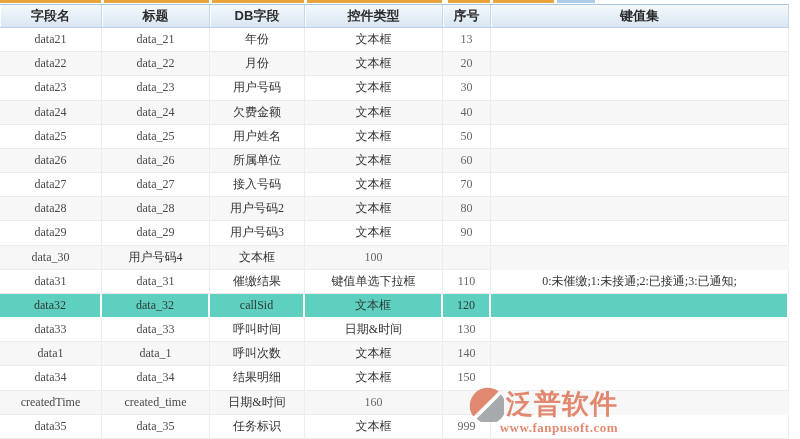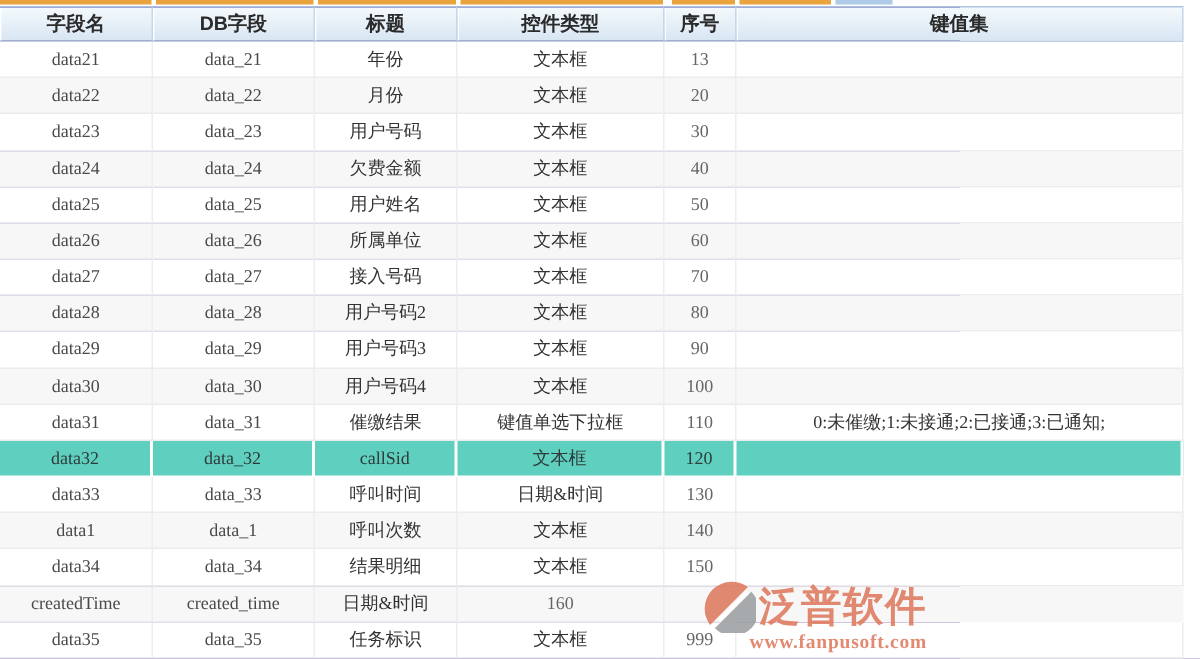--- a/index.html
+++ b/index.html
@@ -1,21 +1,21 @@
 <!DOCTYPE html>
 <html style="--c-hl: #5FCFBF; --c-orange: #E9A43D; --c-blue: #AECBE8; --c-wm: #DF7A5E;"><head>
 <meta charset="utf-8">
 <style>
   :root{
     --c-hl:#5FCFBF; --c-orange:#E9A43D; --c-blue:#AECBE8; --c-wm:#DF7A5E;
   }
   *{margin:0;padding:0;box-sizing:border-box;}
   html,body{width:800px;height:439px;overflow:hidden;background:#fff;
     font-family:"Liberation Sans","DejaVu Sans",sans-serif;}
-  .screen{position:relative;width:640px;height:439px;background:#4c1d95;}
+  .screen{position:relative;width:640px;height:439px;background:#7f1d1d;}
 
   
   .top-strip{position:absolute;left:0;top:0;width:800px;height:4px;background:#fff;}
   .top-strip i{position:absolute;top:0;height:3px;display:block;}
   .top-strip i.o{background:var(--c-orange);}
   .top-strip i.b{background:var(--c-blue);}
 
   
   .grid{position:absolute;left:0;top:4px;width:789px;height:435px;}
   .thead,.tr{display:grid;grid-template-columns:102px 108px 95px 138px 48px 1fr;}
@@ -57,22 +57,22 @@
     <i class="o" style="left:212px;width:92px"></i>
     <i class="o" style="left:307px;width:135px"></i>
     <i class="o" style="left:448px;width:42px"></i>
     <i class="o" style="left:493px;width:61px"></i>
     <i class="b" style="left:557px;width:38px"></i>
   </div>
 
   <div class="grid">
     <div class="thead" id="thead">
         <div class="th c0">字段名</div>
+        <div class="th c2">标题</div>
         <div class="th c1">DB字段</div>
-        <div class="th c2">标题</div>
         <div class="th c3">控件类型</div>
         <div class="th c4">序号</div>
         <div class="th c5">键值集</div>
       </div>
     <div class="tbody" id="tbody">
         <div class="tr">
           <div class="td c0">data21</div>
           <div class="td c1">data_21</div>
           <div class="td c2">年份</div>
           <div class="td c3">文本框</div>
@@ -137,21 +137,20 @@
         </div>
         <div class="tr">
           <div class="td c0">data29</div>
           <div class="td c1">data_29</div>
           <div class="td c2">用户号码3</div>
           <div class="td c3">文本框</div>
           <div class="td c4">90</div>
           <div class="td c5"></div>
         </div>
         <div class="tr alt">
-          <div class="td c0">data30</div>
           <div class="td c1">data_30</div>
           <div class="td c2">用户号码4</div>
           <div class="td c3">文本框</div>
           <div class="td c4">100</div>
           <div class="td c5"></div>
         </div>
         <div class="tr">
           <div class="td c0">data31</div>
           <div class="td c1">data_31</div>
           <div class="td c2">催缴结果</div>

